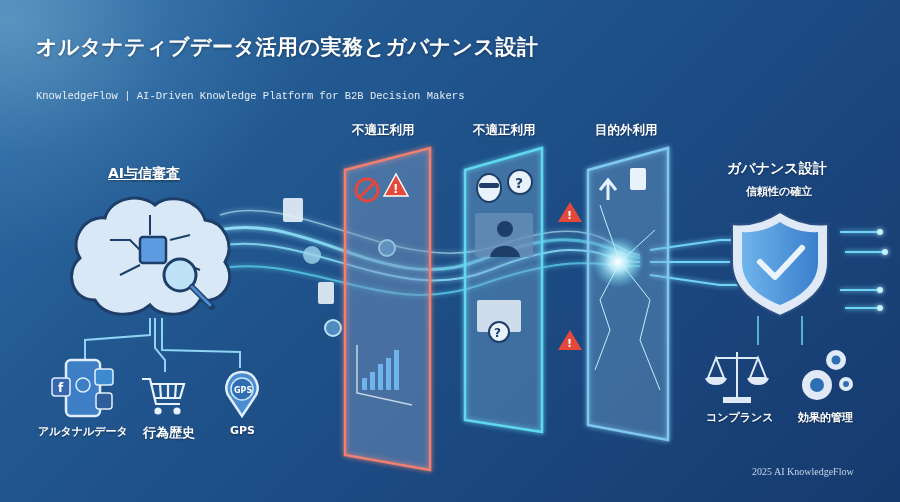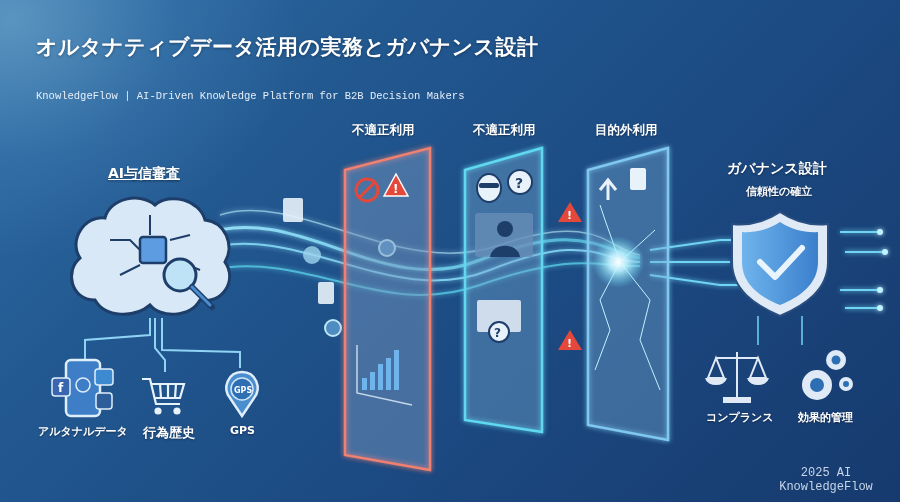--- a/index.html
+++ b/index.html
@@ -30,21 +30,21 @@
   .lbl-p1 { left: 352px; top: 122px; font-size: 12.5px; }
   .lbl-p2 { left: 473px; top: 122px; font-size: 12.5px; }
   .lbl-p3 { left: 595px; top: 122px; font-size: 12.5px; }
   .lbl-gov { left: 727px; top: 160px; font-size: 14px; }
   .lbl-gov-sub { left: 746px; top: 184px; font-size: 11px; }
   .lbl-alt { left: 38px; top: 424px; font-size: 11px; }
   .lbl-cart { left: 143px; top: 424px; font-size: 13px; }
   .lbl-gps { left: 230px; top: 424px; font-size: 11px; }
   .lbl-comp { left: 706px; top: 410px; font-size: 11px; text-align: center; }
   .lbl-mgmt { left: 798px; top: 410px; font-size: 11px; }
-  .footer { position: absolute; left: 752px; top: 466px; font-family: Liberation Mono, monospace; font-size: 12px; color: #c6d6ea; text-align: center; }
+  .footer { position: absolute; left: 752px; top: 466px; font-family: Liberation Serif, serif; font-size: 10px; color: #c6d6ea; }
 
   svg.scene { position: absolute; left: 0; top: 0; }
 </style>
 </head>
 <body>
 
 <div class="light-ray"></div>
 
 <svg class="scene" width="900" height="502" viewBox="0 0 900 502">
   <defs>

